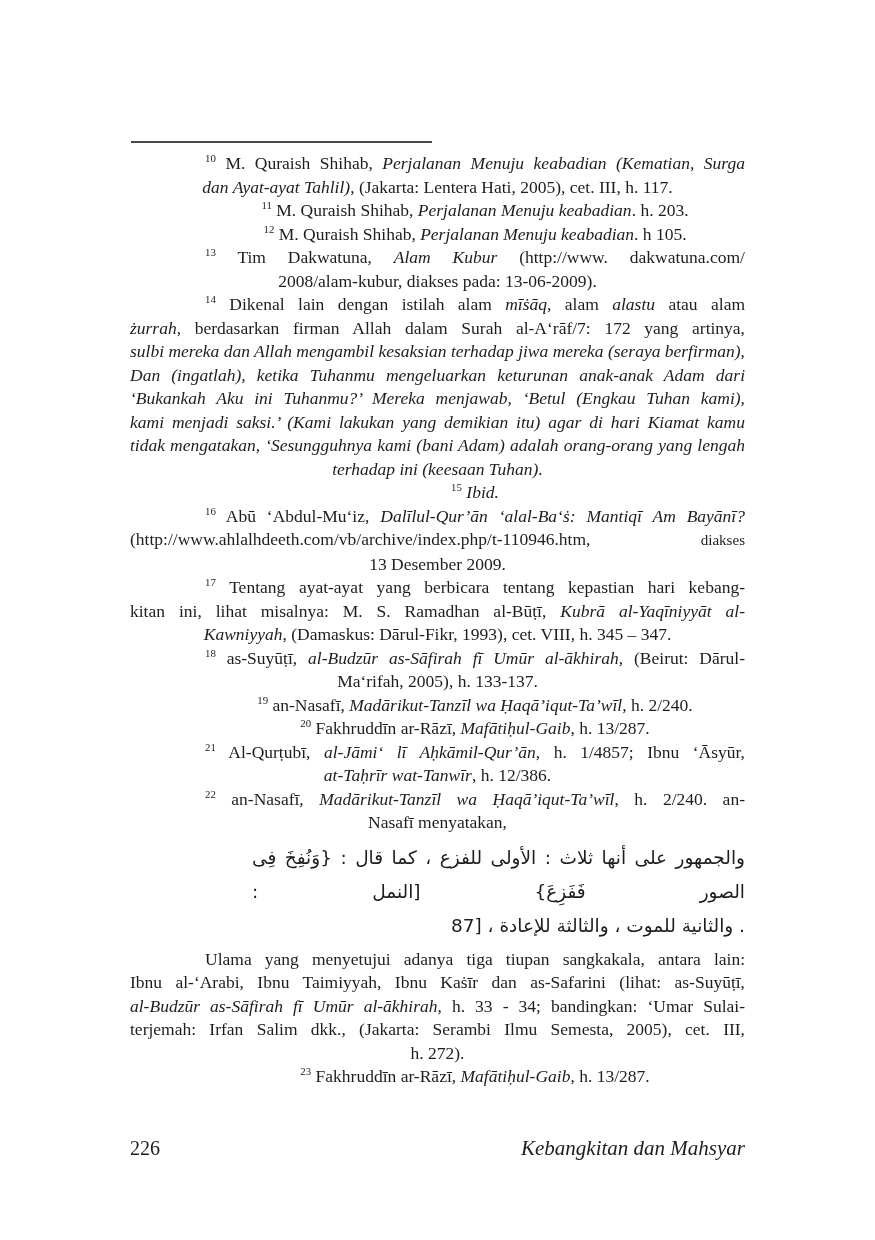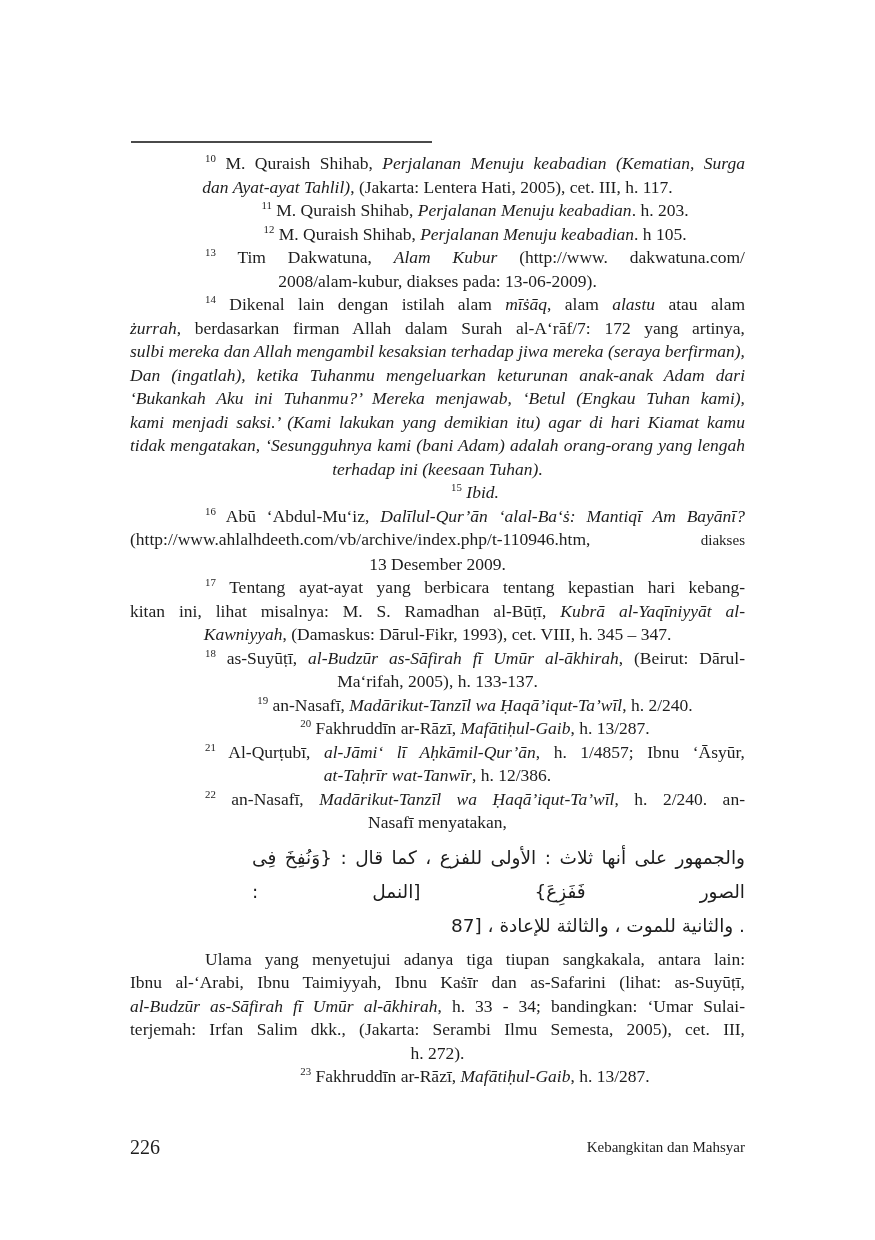--- a/index.html
+++ b/index.html
@@ -45,21 +45,21 @@
   }
   .footer {
     position: absolute;
     left: 130px; top: 1136px;
     width: 615px;
     display: flex;
     justify-content: space-between;
     align-items: center;
   }
   .footer .pagenum { font-size: 20px; }
-  .footer .running-title { font-size: 15px; }
+  .footer .running-title { font-style: italic; font-size: 21px; }
 </style>
 </head>
 <body>
 
 <div class="page">
   <div class="rule"></div>
   <div class="flow">
       <div class="para">
         <div class="ln ind jf"><span class="sup">10</span><span> M. Quraish Shihab, </span><span class="it">Perjalanan Menuju keabadian (Kematian, Surga</span></div>
         <div class="ln"><span class="it">dan Ayat-ayat Tahlil)</span><span>, (Jakarta: Lentera Hati, 2005), cet. III, h. 117.</span></div>

